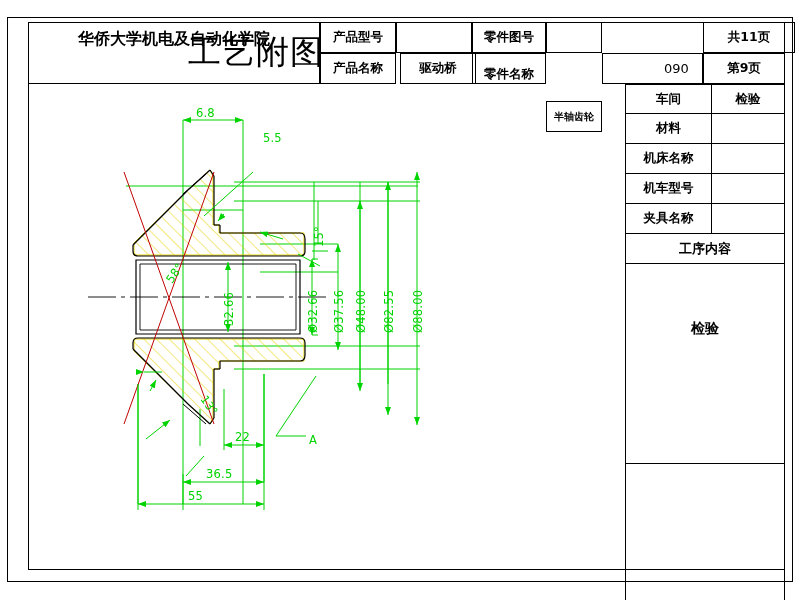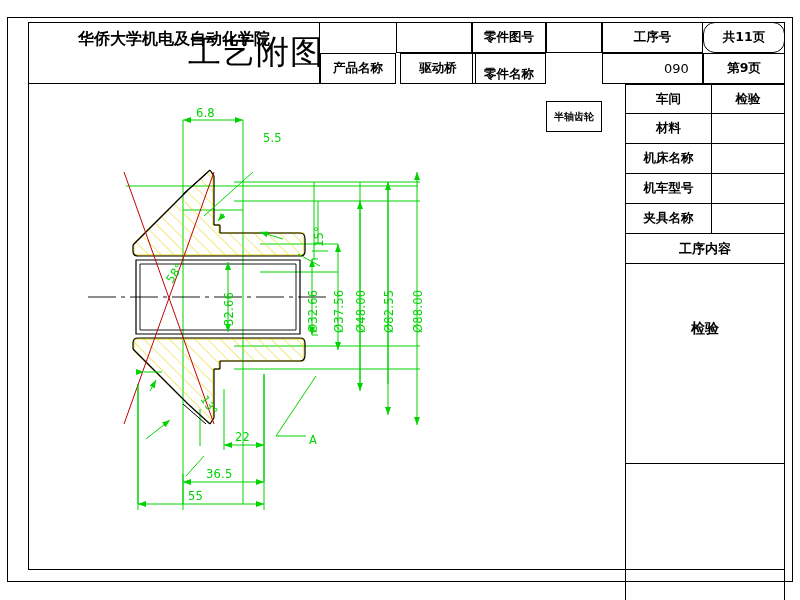--- a/index.html
+++ b/index.html
@@ -164,33 +164,33 @@
 
   <div class="outer-border"></div>
   <div class="inner-border"></div>
 
   <div class="title-block">
 
     <div class="tb-cell" style="left:0px; top:0px; width:292px; height:62px; font-size:16px; font-family:Liberation Mono, monospace; align-items:flex-start; padding-top:6px;">
       <span>华侨大学机电及自动化学院</span>
     </div>
 
+    <div class="tb-cell" style="left:292px; top:0px; width:76px; height:31px; font-size:12.5px;">
+      <span>产品型号</span>
+    </div>
     <div class="tb-cell" style="left:368px; top:0px; width:76px; height:31px; font-size:12.5px;">
       <span></span>
     </div>
     <div class="tb-cell" style="left:444px; top:0px; width:74px; height:31px; font-size:12.5px;">
       <span>零件图号</span>
     </div>
     <div class="tb-cell" style="left:518px; top:0px; width:56px; height:31px; font-size:11px;">
       <span></span>
     </div>
-    <div class="tb-cell" style="left:574px; top:0px; width:101px; height:31px; font-size:12.5px;">
-      <span>工序号</span>
-    </div>
-    <div class="tb-cell" style="left:675px; top:0px; width:82px; height:31px; font-size:12.5px;border-radius:12px;">
+    <div class="tb-cell" style="left:675px; top:0px; width:92px; height:31px; font-size:12.5px;">
       <span>共11页</span>
     </div>
 
     <div class="tb-cell" style="left:292px; top:31px; width:76px; height:31px; font-size:12.5px;">
       <span>产品名称</span>
     </div>
     <div class="tb-cell" style="left:372px; top:31px; width:76px; height:31px; font-size:12.5px;">
       <span>驱动桥</span>
     </div>
     <div class="tb-cell" style="left:444px; top:31px; width:74px; height:31px; font-size:12.5px;align-items:flex-end;">

